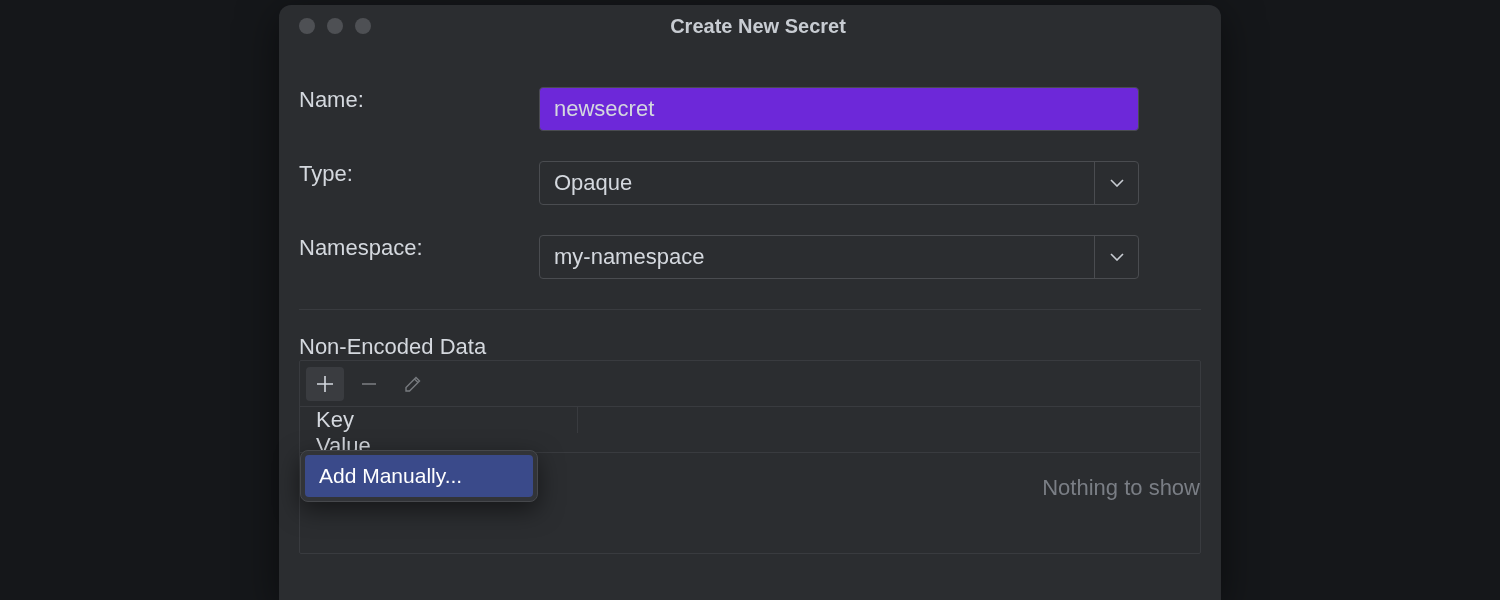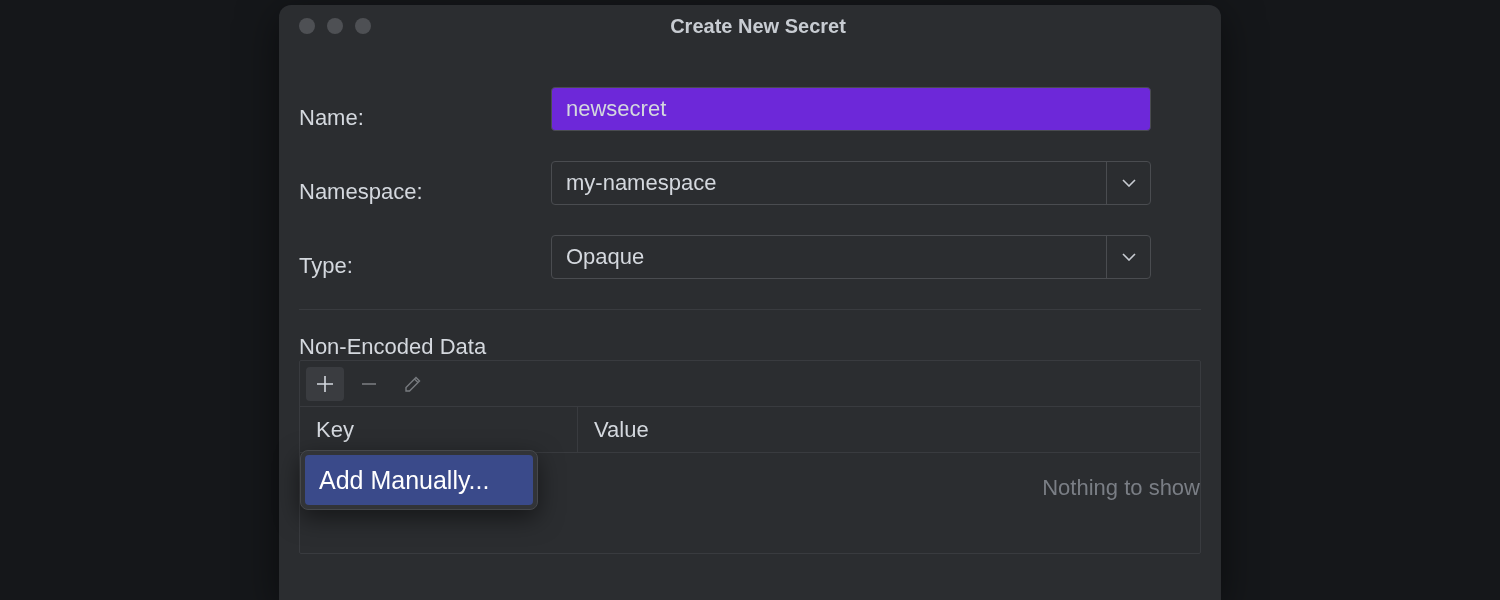--- a/index.html
+++ b/index.html
@@ -46,23 +46,22 @@
       color: #c8ccd2;
       font-size: 20px;
       font-weight: 600;
       pointer-events: none;
     }
     .form-area {
       padding: 40px 20px 0 20px;
     }
     .form-row {
       display: flex;
-      align-items: flex-end;
+      align-items: flex-start;
       margin-bottom: 30px;
-      gap: 12px;
     }
     .form-label {
       width: 240px;
       color: #d4d8de;
       font-size: 22px;
       font-weight: 400;
     }
     .text-input {
       flex: 1;
       max-width: 600px;
@@ -133,20 +132,21 @@
       cursor: pointer;
     }
     .tool-btn.active {
       background: #3a3c40;
     }
     .tool-btn.disabled { opacity: 0.45; cursor: default; }
     .table-head {
       height: 46px;
       display: flex;
       border-bottom: 1px solid #393b3f;
+      flex-direction: column;
     }
     .th {
       color: #d4d8de;
       font-size: 22px;
       display: flex;
       align-items: center;
       padding: 0 16px;
     }
     .th-key { width: 278px; border-right: 1px solid #393b3f; }
     .th-value { flex: 1; }
@@ -165,26 +165,26 @@
       top: 450px;
       width: 238px;
       background: #323438;
       border: 1px solid #46484c;
       border-radius: 8px;
       box-shadow: 0 8px 24px rgba(0,0,0,0.5);
       padding: 4px;
       z-index: 10;
     }
     .menu-item {
-      height: 50px;
+      height: 42px;
       display: flex;
       align-items: center;
       padding: 4px 14px;
       color: #e2e5ea;
-      font-size: 25px;
+      font-size: 21px;
       border-radius: 4px;
       cursor: pointer;
     }
     .menu-item.selected {
       background: #3a4a8a;
       color: #ffffff;
     }
     svg { display: block; }
   </style>
 </head>
@@ -198,46 +198,46 @@
       <div class="tl-dot"></div>
     </div>
     <div class="title">Create New Secret</div>
   </div>
 
   <div class="form-area">
 
     <div class="form-row">
       <div class="form-label">Name:</div>
       <input class="text-input" type="text" value="newsecret" style="">
+    </div>
+
+    <div class="form-row">
+      <div class="form-label">Type:</div>
+      <div class="select-wrap">
+        <div class="select-value">Opaque</div>
+        <div class="select-arrow">
+          <svg width="14" height="8" viewBox="0 0 14 8">
+              <path d="M1 1 L7 7 L13 1" stroke="#c8ccd2" stroke-width="1.6" fill="none"></path>
+            </svg>
+        </div>
+      </div>
     </div>
 
     <div class="form-row">
       <div class="form-label">Namespace:</div>
       <div class="select-wrap">
         <div class="select-value">my-namespace</div>
         <div class="select-arrow">
           <svg width="14" height="8" viewBox="0 0 14 8">
               <path d="M1 1 L7 7 L13 1" stroke="#c8ccd2" stroke-width="1.6" fill="none"></path>
             </svg>
         </div>
       </div>
     </div>
 
-    <div class="form-row">
-      <div class="form-label">Type:</div>
-      <div class="select-wrap">
-        <div class="select-value">Opaque</div>
-        <div class="select-arrow">
-          <svg width="14" height="8" viewBox="0 0 14 8">
-              <path d="M1 1 L7 7 L13 1" stroke="#c8ccd2" stroke-width="1.6" fill="none"></path>
-            </svg>
-        </div>
-      </div>
-    </div>
-
     <div class="divider"></div>
 
     <div class="section-title">Non-Encoded Data</div>
 
     <div class="data-table">
       <div class="toolbar">
         <div class="tool-btn active">
           <span>
             <svg width="20" height="20" viewBox="0 0 20 20">
                 <path d="M10 2 V18 M2 10 H18" stroke="#d4d8de" stroke-width="1.6"></path>

